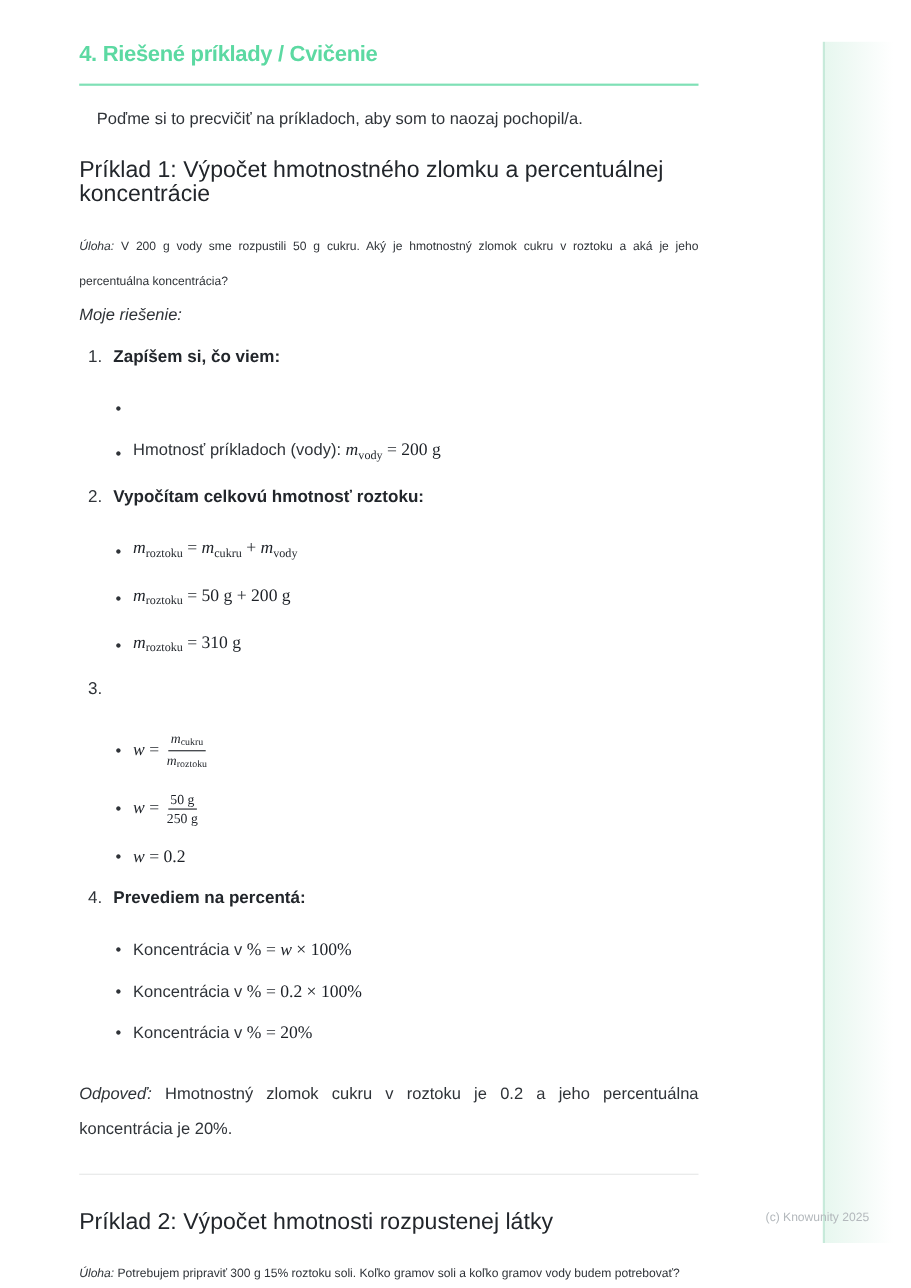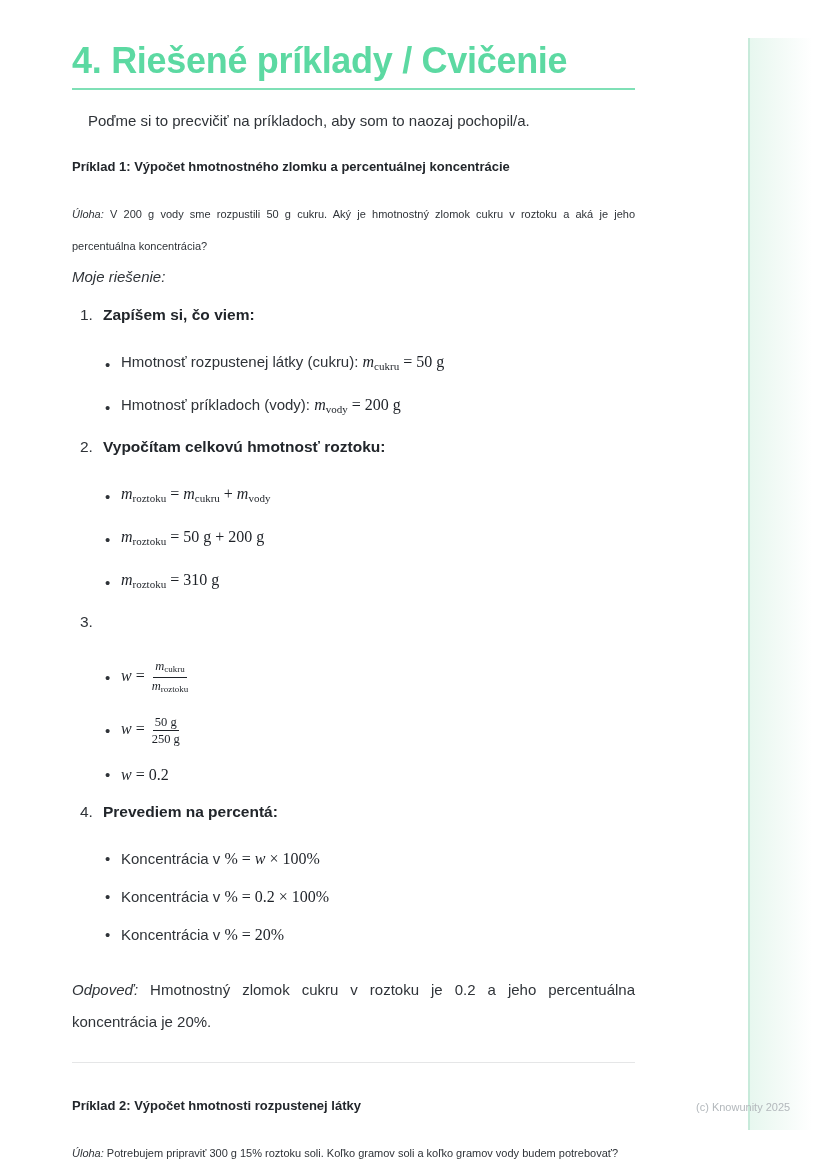--- a/index.html
+++ b/index.html
@@ -14,33 +14,33 @@
   .side-strip{
     position:absolute;
     left:748px;top:38px;
     width:62px;height:1092px;
     border-left:2px solid var(--strip-edge,#C7EADA);
     background:linear-gradient(to right, var(--strip-fill-start,#E7F7EF) 0%, #F2FAF6 45%, rgba(255,255,255,0) 100%);
     z-index:0;
   }
   .content{position:relative;z-index:1;width:563px;margin-left:72px;}
   .page-title{
-    margin:0;padding-top:44px;
-    font-size:36px;line-height:34px;font-weight:700;
+    margin:0;padding-top:32px;
+    font-size:20px;line-height:34px;font-weight:700;
     letter-spacing:-0.3px;
     color:var(--accent,#5CD9A2);
   }
   .title-rule{
     margin:10px 0 0 0;border:none;
     border-top:2px solid var(--accent-light,#7FE0B6);
   }
   .intro{margin:20px 0 0 16px;font-size:15px;line-height:22px;}
   .example-heading{
     margin:24px 0 0 0;
-    font-size:13px;line-height:22px;font-weight:700;
+    font-size:21px;line-height:22px;font-weight:400;
     color:var(--heading,#22262B);
   }
   .task{margin:20px 0 0 0;font-size:11px;line-height:32px;text-align:justify;}
   .label-italic{font-style:italic;}
   .solution-label{margin:4px 0 0 0;font-size:15px;line-height:22px;font-style:italic;}
   .steps{margin:16px 0 0 0;}
   .step-title{
     display:flex;
     margin:8px 0 0 8px;
     font-size:15.5px;line-height:22px;
@@ -97,21 +97,20 @@
     <p class="solution-label">Moje riešenie:</p>
 
     <div class="steps">
         <div class="step-title">
           <span class="step-number">1.</span>
           <span class="step-title-text"><span>Zapíšem si, čo viem:</span></span>
         </div>
         <div class="bullets">
           <div class="bullet-row">
             <span class="bullet-marker">•</span>
-            <span><span>Hmotnosť rozpustenej látky (cukru): </span><span class="mvar">m</span><span class="msub">cukru</span><span class="mrm"> = 50 g</span></span>
           </div>
           <div class="bullet-row">
             <span class="bullet-marker">•</span>
             <span><span>Hmotnosť príkladoch (vody): </span><span class="mvar">m</span><span class="msub">vody</span><span class="mrm"> = 200 g</span></span>
           </div>
         </div>
         <div class="step-title">
           <span class="step-number">2.</span>
           <span class="step-title-text"><span>Vypočítam celkovú hmotnosť roztoku:</span></span>
         </div>

